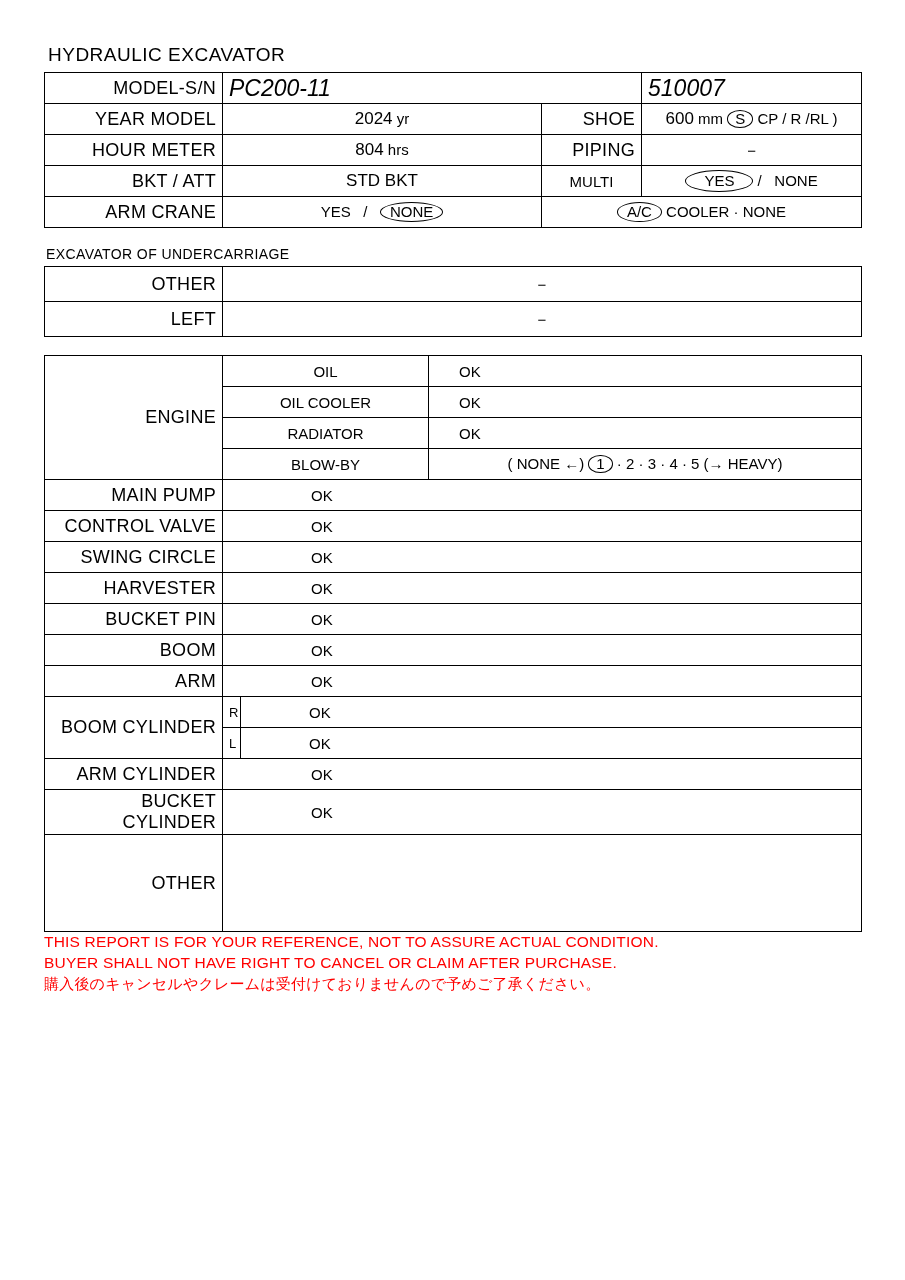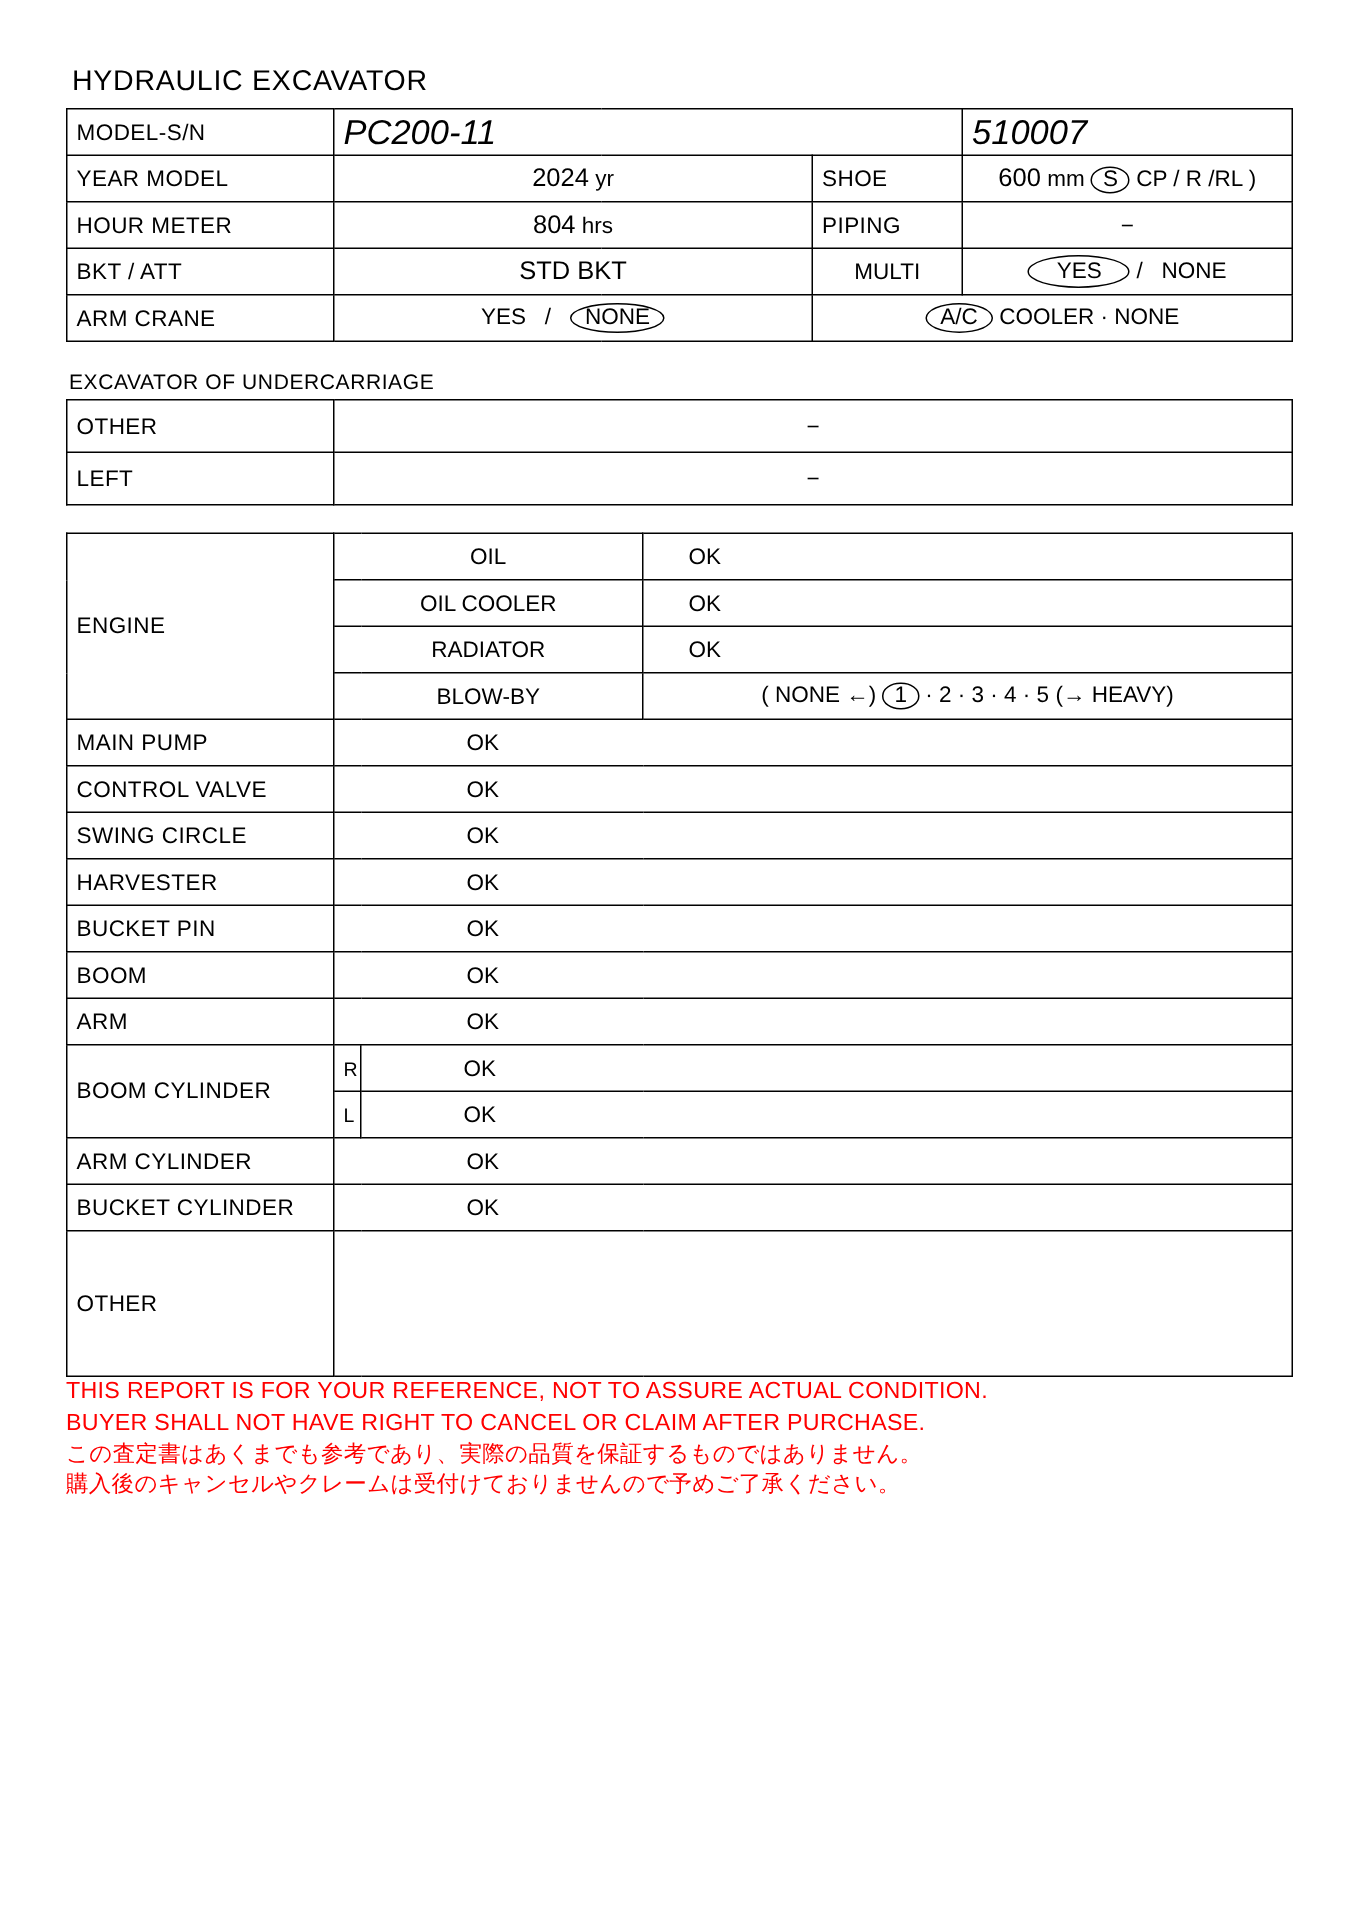--- a/index.html
+++ b/index.html
@@ -34,21 +34,21 @@
     width: 817px;
   }
   td {
     border: 1px solid #000;
     font-size: 15px;
     height: 28px;
     padding: 1px 6px;
     vertical-align: middle;
     position: relative;
   }
-  .lbl { text-align: left; font-size: 15px; letter-spacing: 0.3px; }
+  .lbl { text-align: right; font-size: 18px; letter-spacing: 0.3px; }
   .ctr { text-align: center; }
   .lft { text-align: left; }
   .big { font-size: 23px; font-style: italic; }
   .mid { font-size: 17px; }
 
   
   .ell {
     display: inline-block;
     border: 1.6px solid #000;
     border-radius: 50%;
@@ -257,17 +257,16 @@
       <tr>
         <td class="lbl" style="height:94px">OTHER</td>
         <td class="lft" colspan="3"></td>
       </tr>
     </tbody>
   </table>
 
   <div class="notes">
     <div>THIS REPORT IS FOR YOUR REFERENCE, NOT TO ASSURE ACTUAL CONDITION.</div>
     <div>BUYER SHALL NOT HAVE RIGHT TO CANCEL OR CLAIM AFTER PURCHASE.</div>
-    <div class="jp">この査定書はあくまでも参考であり、実際の品質を保証するものではありません。</div>
     <div class="jp">購入後のキャンセルやクレームは受付けておりませんので予めご了承ください。</div>
   </div>
 
 </div>
 
 </body></html>

